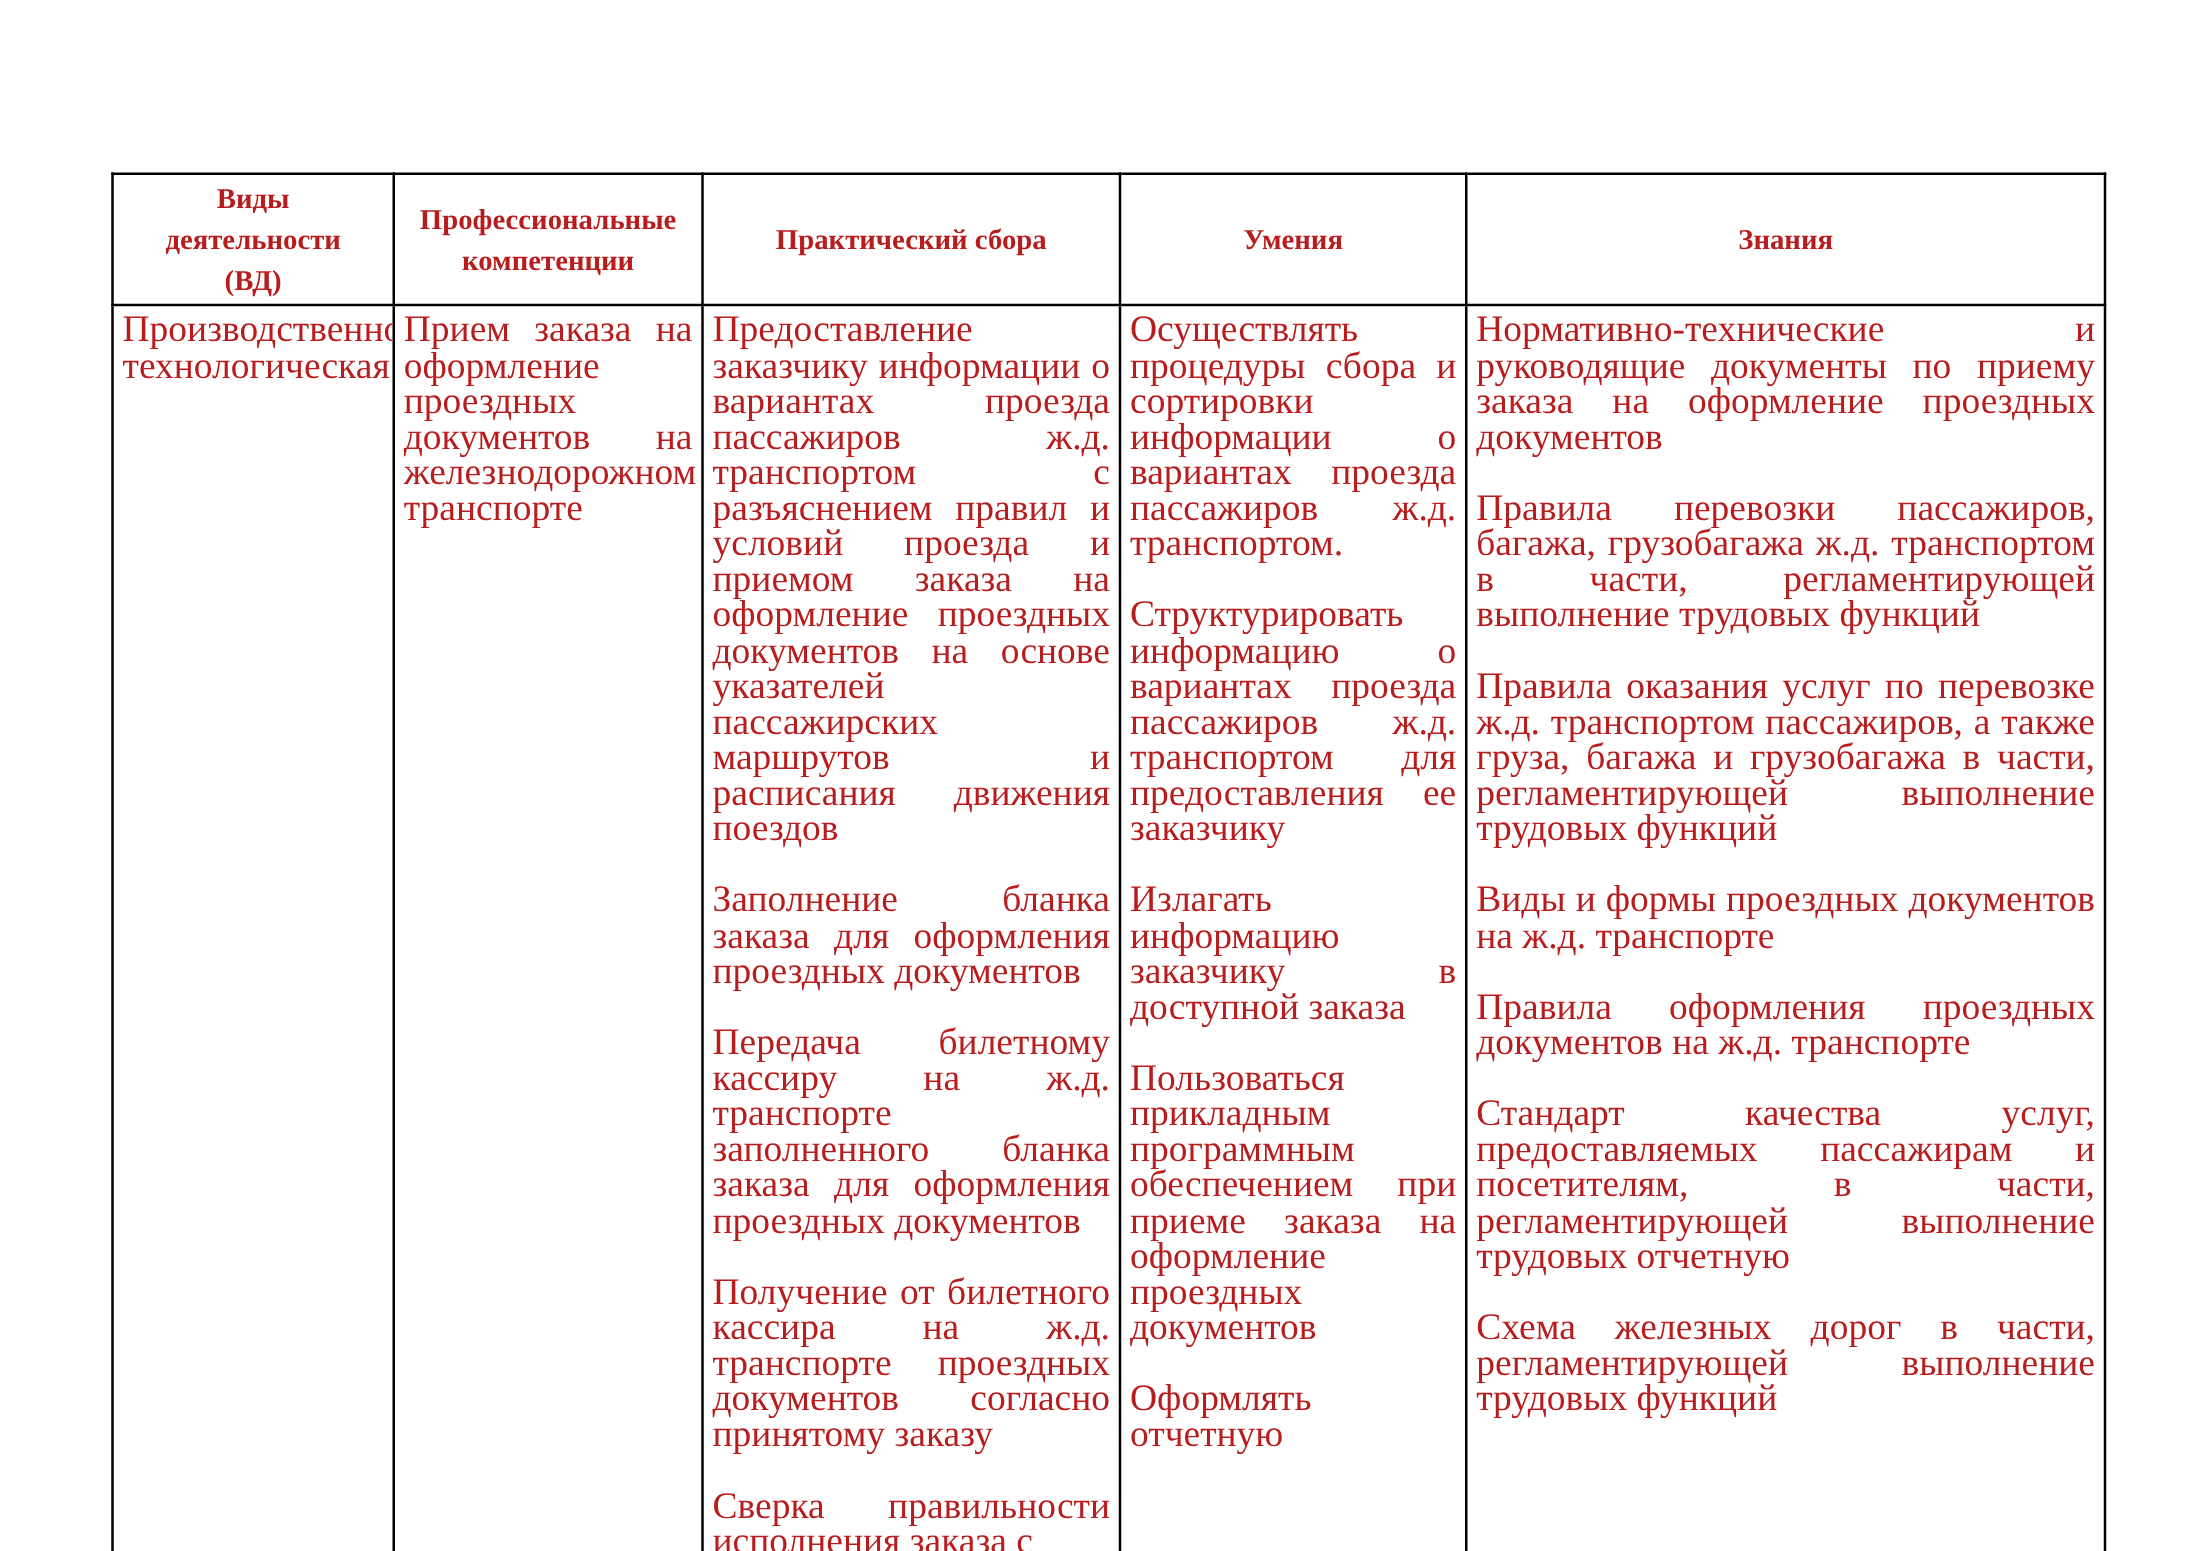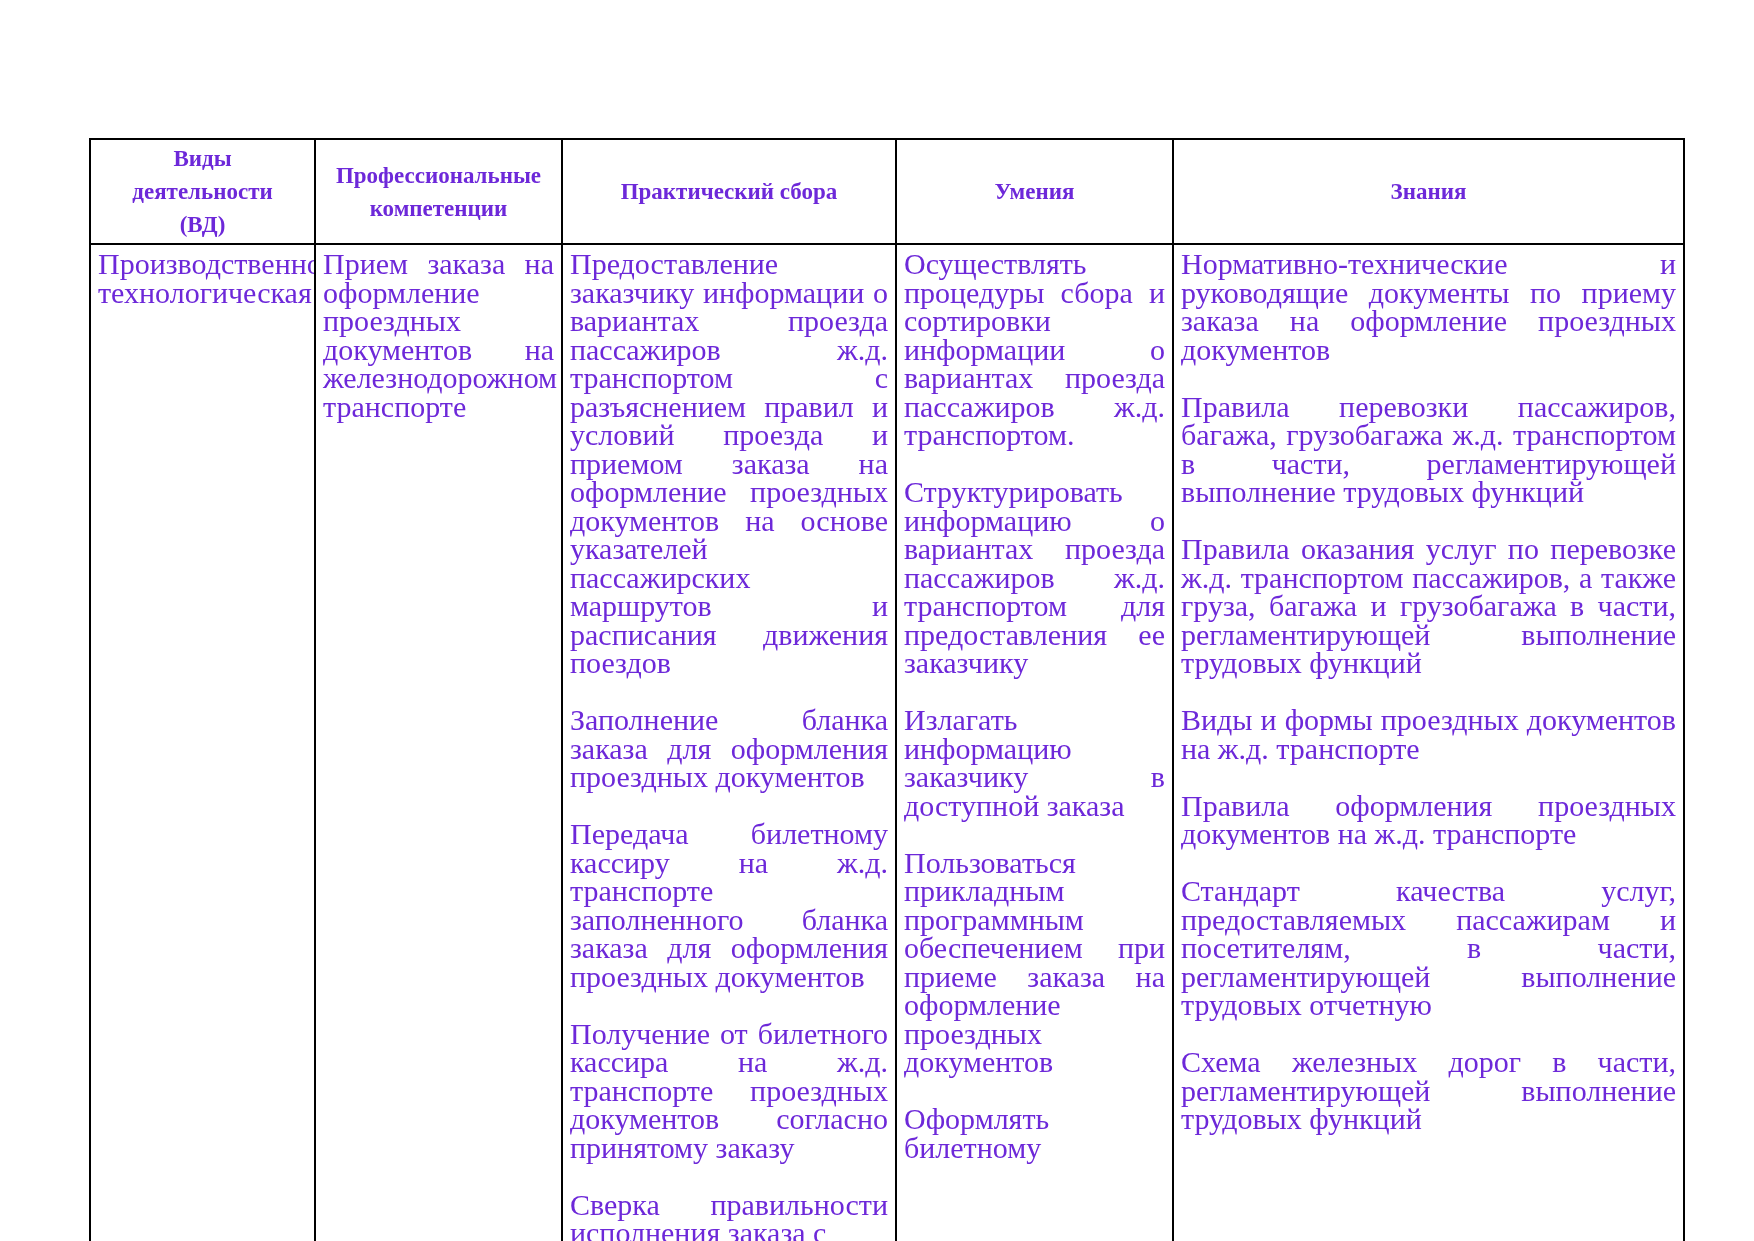--- a/index.html
+++ b/index.html
@@ -7,21 +7,21 @@
     padding: 0;
     background: #ffffff;
   }
   .page {
     position: relative;
     width: 1754px;
     height: 1241px;
     background: #ffffff;
     overflow: hidden;
     font-family: "Liberation Serif", serif;
-    color: #6d28d9;
+    color: #b91c1c;
   }
   table.comp-table {
     position: absolute;
     left: 89px;
     top: 138px;
     width: 1594px;
     border-collapse: collapse;
     table-layout: fixed;
   }
   .comp-table th, .comp-table td {
@@ -96,21 +96,21 @@
           <p>Заполнение бланка заказа для оформления проездных документов</p>
           <p>Передача билетному кассиру на ж.д. транспорте заполненного бланка заказа для оформления проездных документов</p>
           <p>Получение от билетного кассира на ж.д. транспорте проездных документов согласно принятому заказу</p>
           <p>Сверка правильности исполнения заказа с</p>
         </td>
         <td>
           <p>Осуществлять процедуры сбора и сортировки информации о вариантах проезда пассажиров ж.д. транспортом.</p>
           <p>Структурировать информацию о вариантах проезда пассажиров ж.д. транспортом для предоставления ее заказчику</p>
           <p>Излагать информацию заказчику в доступной заказа</p>
           <p>Пользоваться прикладным программным обеспечением при приеме заказа на оформление проездных документов</p>
-          <p>Оформлять билетному</p>
+          <p>Оформлять отчетную</p>
         </td>
         <td>
           <p>Нормативно-технические и руководящие документы по приему заказа на оформление проездных документов</p>
           <p>Правила перевозки пассажиров, багажа, грузобагажа ж.д. транспортом в части, регламентирующей выполнение трудовых функций</p>
           <p>Правила оказания услуг по перевозке ж.д. транспортом пассажиров, а также груза, багажа и грузобагажа в части, регламентирующей выполнение трудовых функций</p>
           <p>Виды и формы проездных документов на ж.д. транспорте</p>
           <p>Правила оформления проездных документов на ж.д. транспорте</p>
           <p>Стандарт качества услуг, предоставляемых пассажирам и посетителям, в части, регламентирующей выполнение трудовых отчетную</p>
           <p>Схема железных дорог в части, регламентирующей выполнение трудовых функций</p>
         </td>

